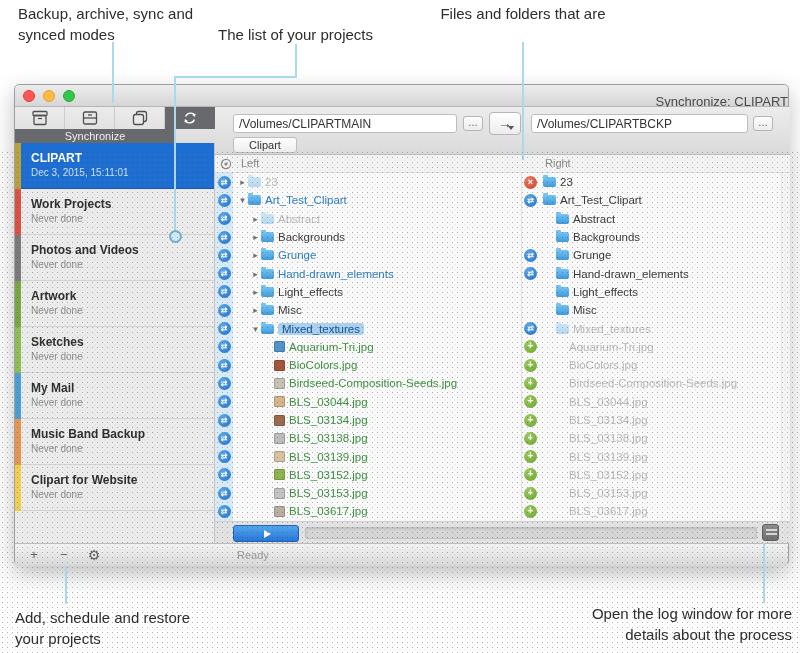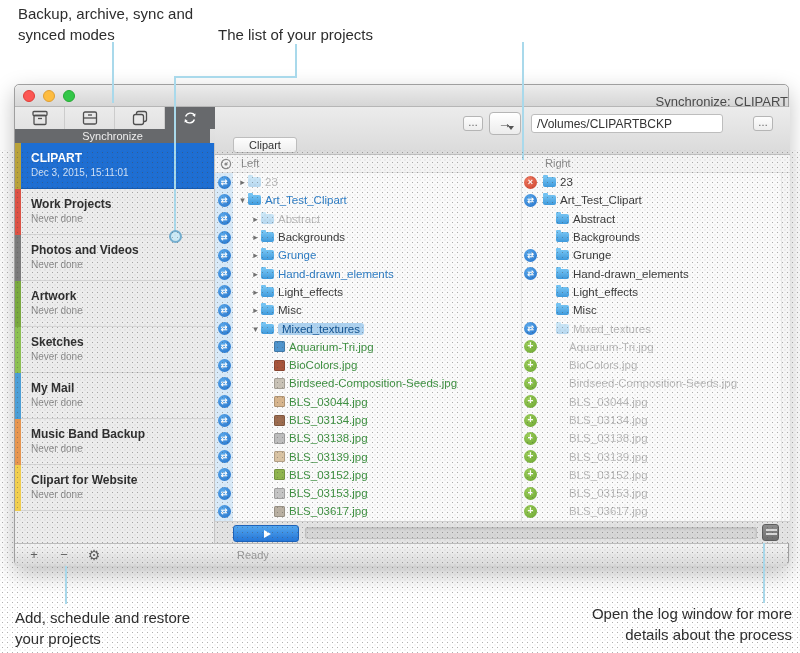--- a/index.html
+++ b/index.html
@@ -29,29 +29,29 @@
   .wtitle{position:absolute;left:0;top:6px;width:100%;height:22px;line-height:22px;text-align:right;
           font-size:13px;color:#4a4a4a}
   
   .tb-left{position:absolute;left:0;top:22px;width:200px;height:36px;
            background:linear-gradient(#ebebeb,#dddddd)}
   .mtab{position:absolute;top:0;width:50px;height:22px;text-align:center}
   .mtab svg{margin-top:1px}
   .mtab.b1{left:0}.mtab.b2{left:50px}.mtab.b3{left:100px}
   .mtab.b1,.mtab.b2,.mtab.b3{border-right:1px solid #cccccc}
   .mtab.sel{left:150px;background:#67696c}
-  .mstrip{position:absolute;left:0;top:22px;width:195px;height:14px;background:#67696c;
+  .mstrip{position:absolute;left:0;top:22px;width:160px;height:14px;background:#67696c;
           color:#efefef;font-size:11px;line-height:14px;text-align:center}
   
   .tb-right{position:absolute;left:200px;top:22px;width:575px;height:48px;
             background:linear-gradient(#ececec,#dadada);border-bottom:1px solid #bfbfbf}
   .pathfield{position:absolute;height:19px;border:1px solid #bdbdbd;border-radius:3px;background:#fff;
              color:#333;font-size:12px;padding:0 5px;font-family:"Liberation Sans",sans-serif}
   #path1{left:18px;top:7px;width:224px}
-  #path2{left:316px;top:7px;width:192px}
+  #path2{left:316px;top:7px;width:217px}
   .dotsbtn{position:absolute;top:9px;width:20px;height:15px;border:1px solid #b5b5b5;border-radius:3px;
            background:linear-gradient(#fdfdfd,#ededed);font-size:10px;line-height:11px;text-align:center;color:#555}
   #dots1{left:248px}#dots2{left:538px}
   #dirbtn{position:absolute;left:274px;top:5px;width:32px;height:23px;border:1px solid #b5b5b5;border-radius:4px;
           background:linear-gradient(#ffffff,#ececec);text-align:center;font-size:14px;line-height:20px;color:#444}
   #dirbtn .caret{position:absolute;right:6px;bottom:4px;width:0;height:0;
                  border-left:3px solid transparent;border-right:3px solid transparent;border-top:4px solid #555}
   #analyze{position:absolute;left:18px;top:30px;width:64px;height:16px;border:1px solid #bdbdbd;border-radius:3px;
            background:linear-gradient(#fdfdfd,#eeeeee);font-size:11px;line-height:14px;text-align:center;color:#333}
   
@@ -127,20 +127,21 @@
 <body>
 
 <div class="ann" id="ann-tl">
   <div>Backup, archive, sync and</div>
   <div>synced modes</div>
 </div>
 <div class="ann" id="ann-tm">
   <div>The list of your projects</div>
 </div>
 <div class="ann" id="ann-tr">
+  <div>Files and folders that are</div>
 </div>
 <div class="ann" id="ann-bl">
   <div>Add, schedule and restore</div>
   <div>your projects</div>
 </div>
 <div class="ann" id="ann-br">
   <div>Open the log window for more</div>
   <div>details about the process</div>
 </div>
 
@@ -196,20 +197,21 @@
               <path d="M5.2 12.8 A5.3 5.3 0 0 0 14.4 11.4"></path>
             </g>
             <polygon points="15.5,5.5 15.1,9 12.2,7" fill="#fff"></polygon>
             <polygon points="4.5,14.5 4.9,11 7.8,13" fill="#fff"></polygon>
           </svg></span>
     </div>
     <div class="mstrip">Synchronize</div>
   </div>
 
   <div class="tb-right">
+    <input class="pathfield" id="path1" readonly="" value="/Volumes/CLIPARTMAIN" style="">
     <div class="dotsbtn" id="dots1">…</div>
     <div id="dirbtn"><span>→</span><span class="caret"></span></div>
     <input class="pathfield" id="path2" readonly="" value="/Volumes/CLIPARTBCKP" style="">
     <div class="dotsbtn" id="dots2">…</div>
     <div id="analyze">Clipart</div>
   </div>
 
   <div id="sidebar">
       <div class="sproj sel">
         <span class="sstripe" style="background: rgb(185, 162, 58);"></span>

